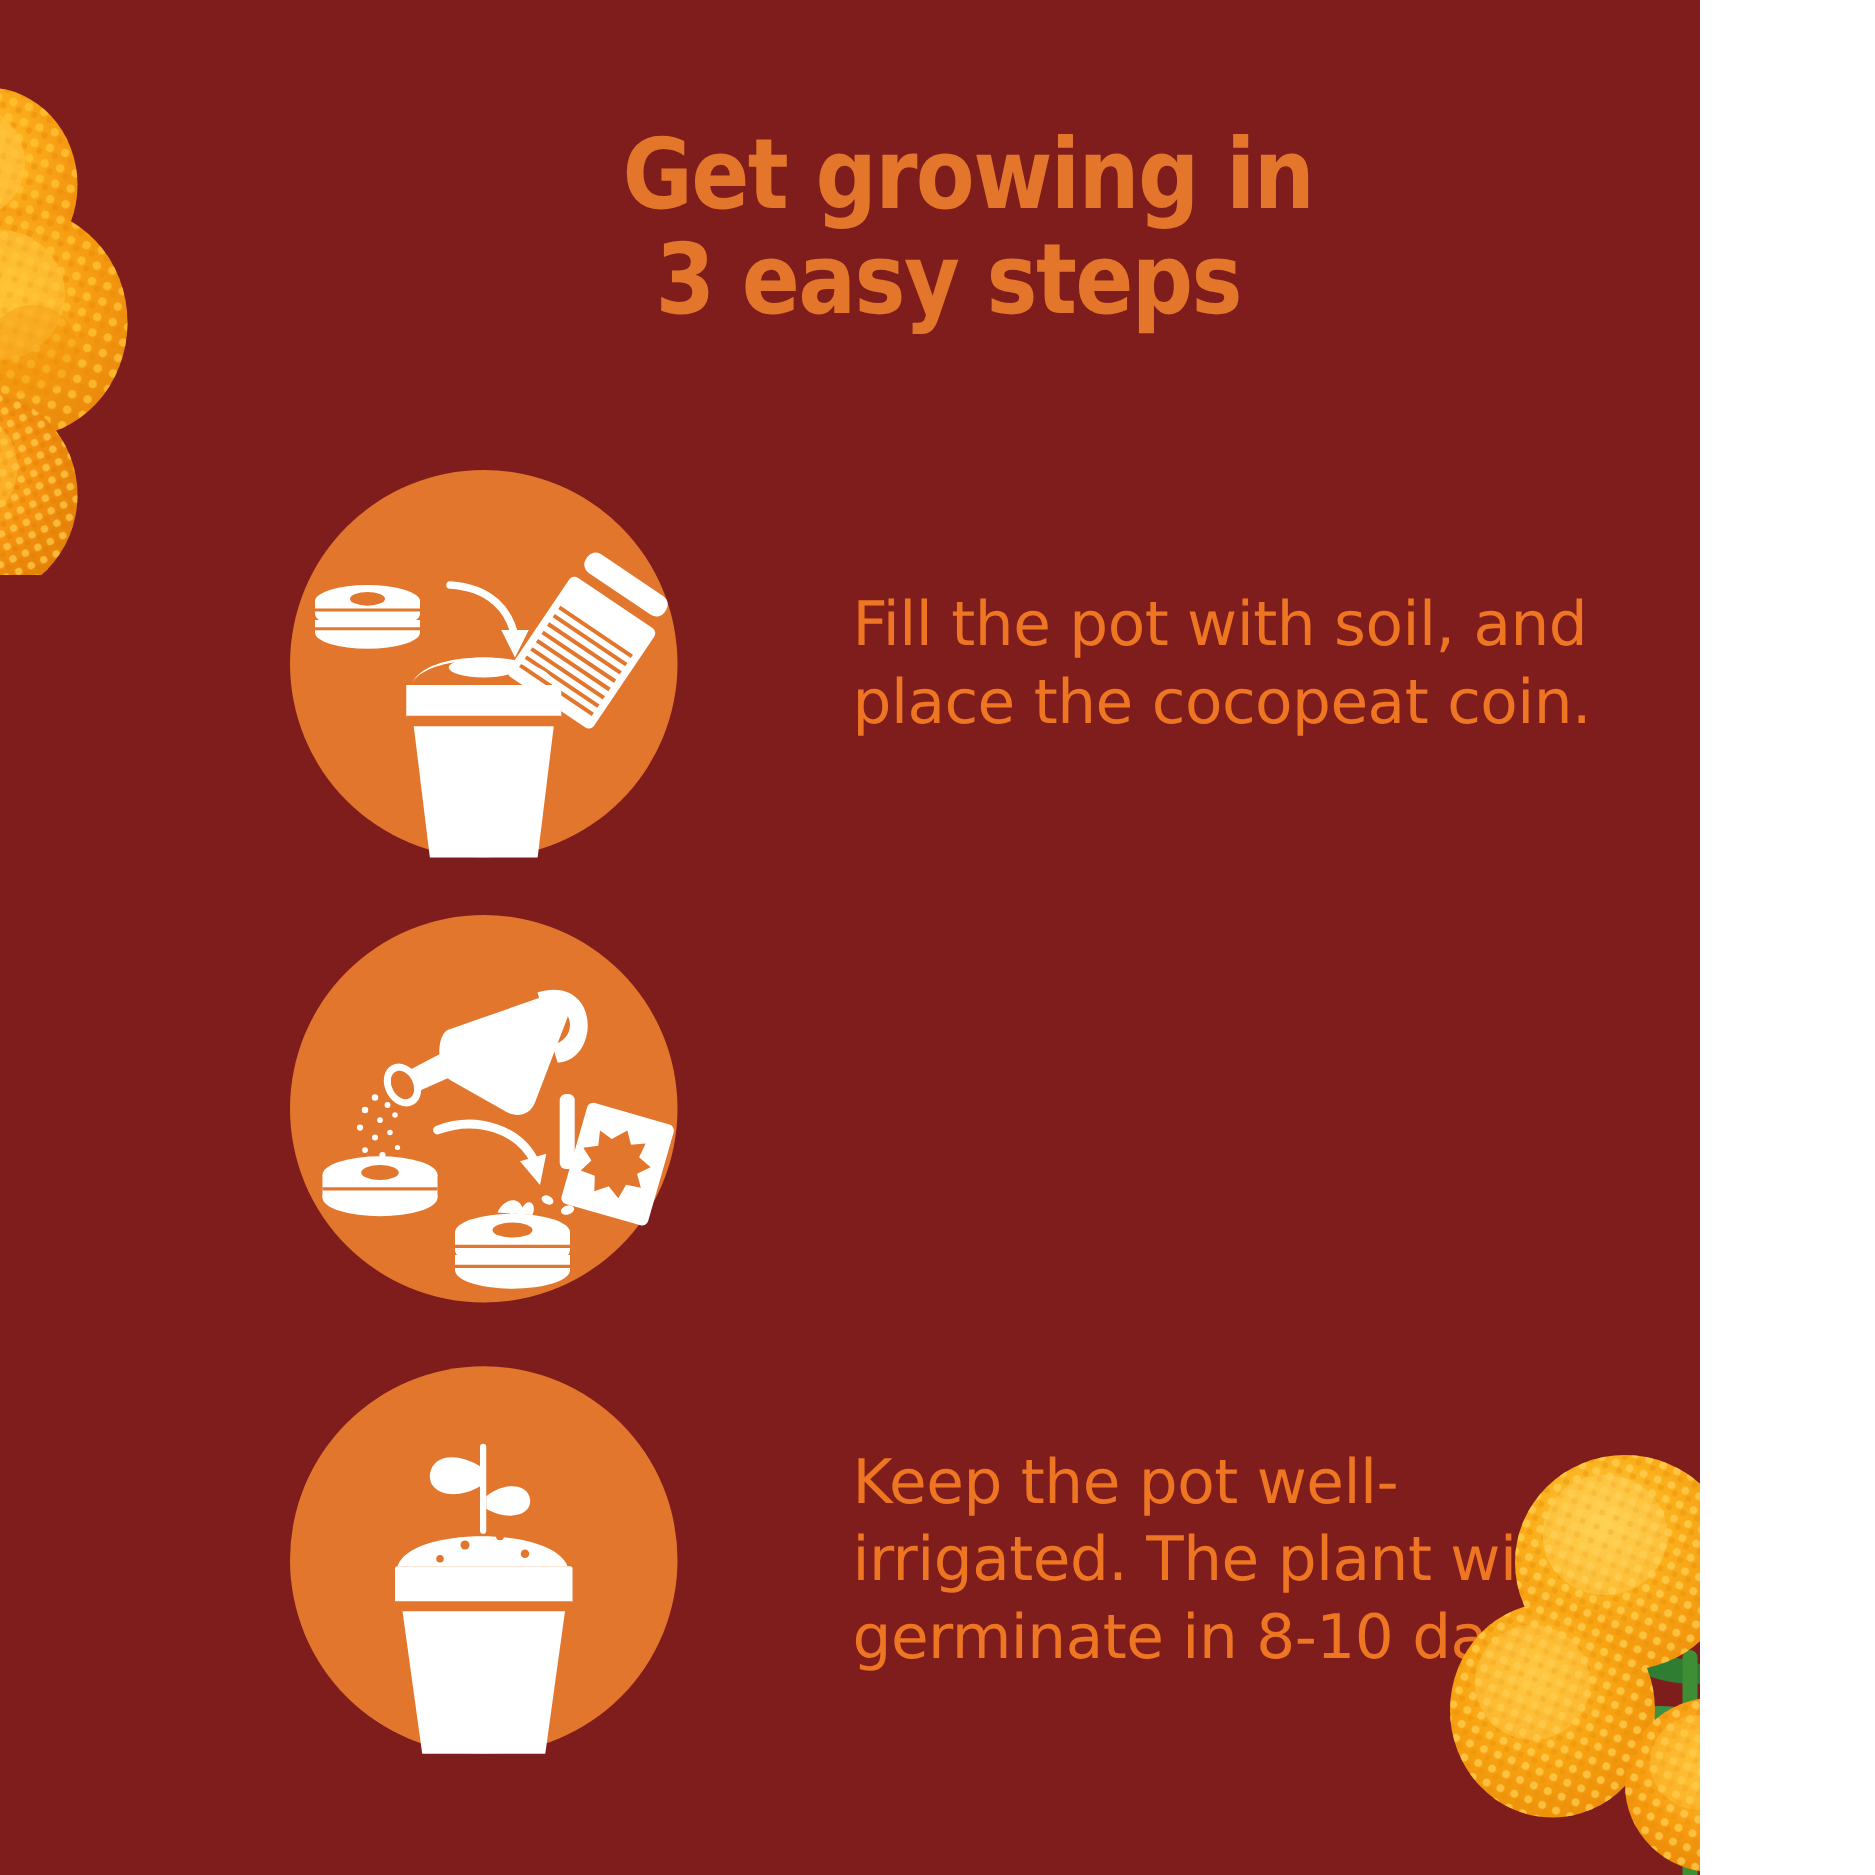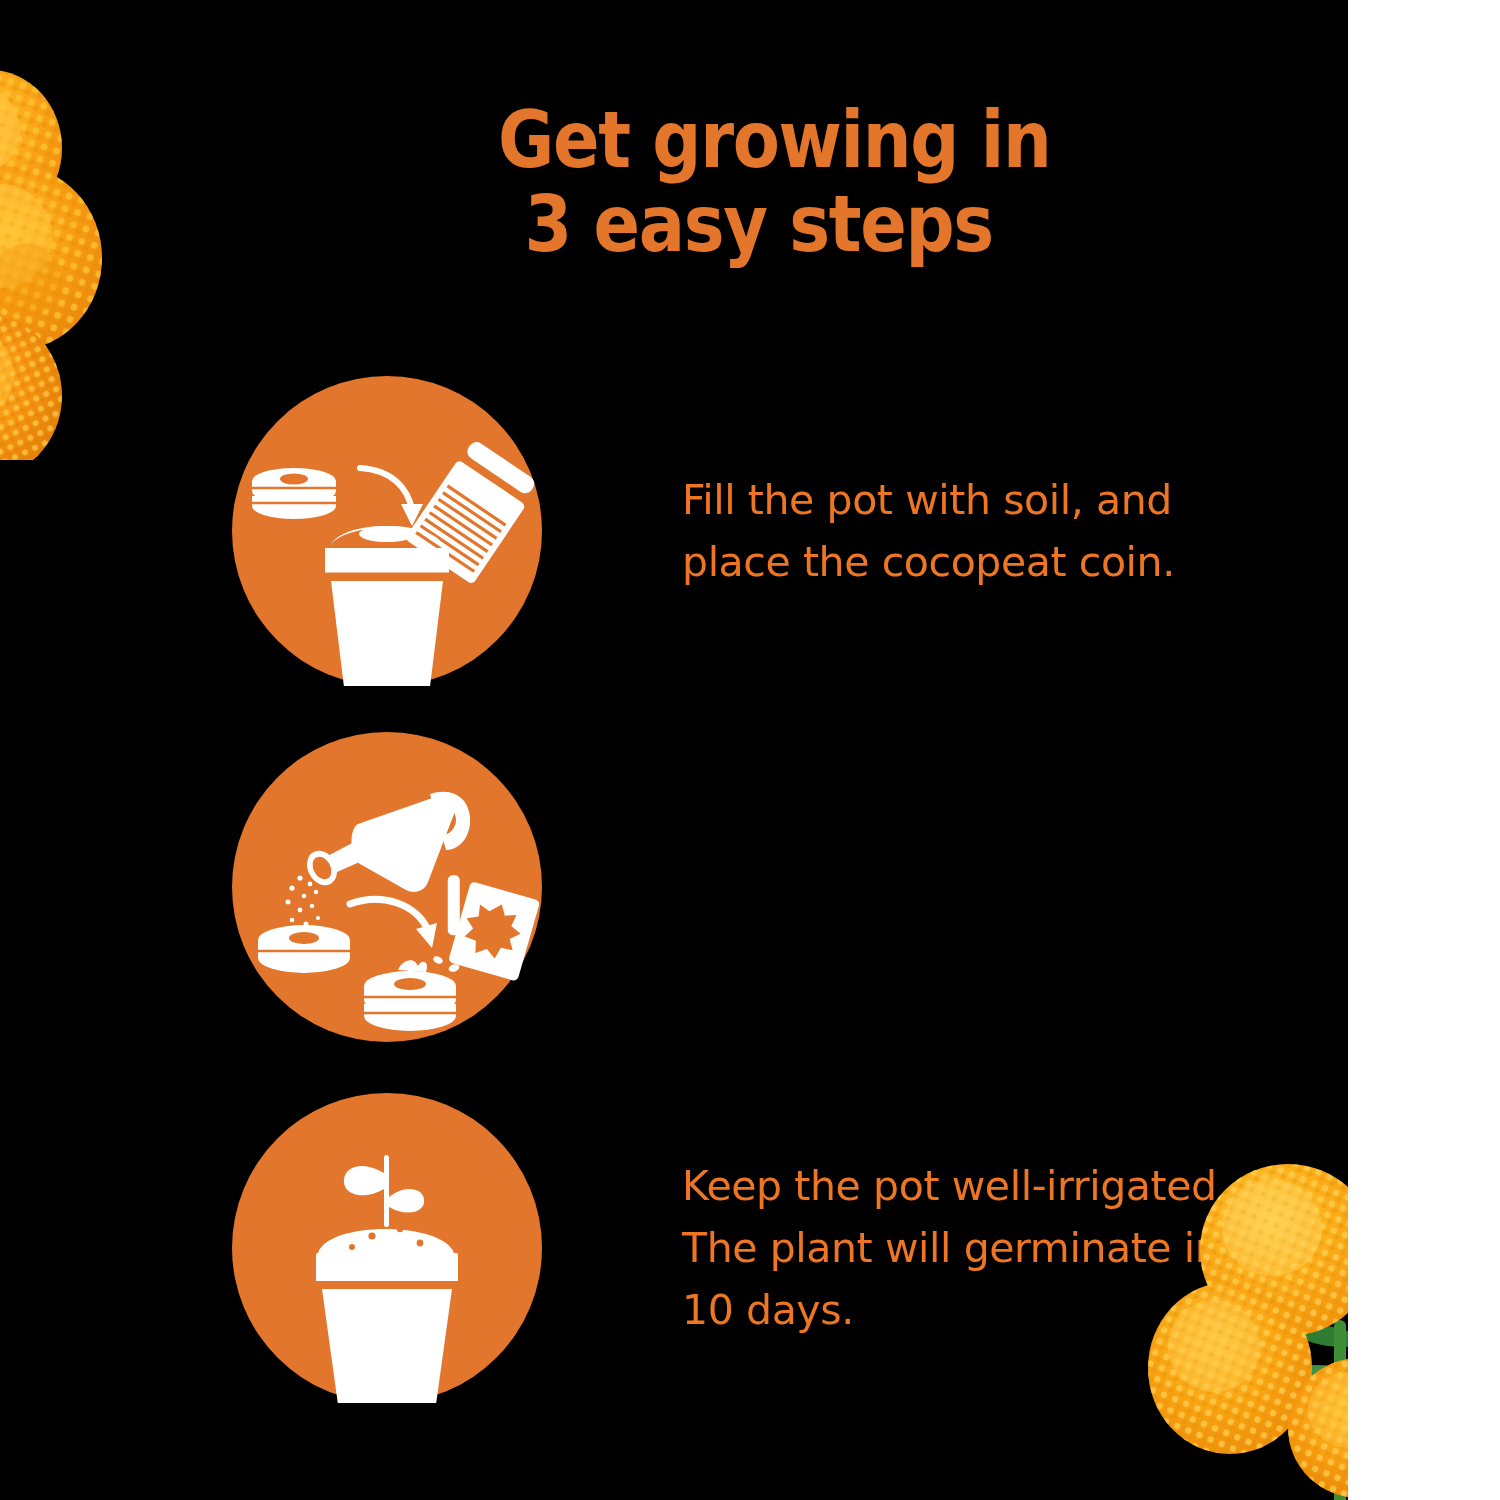--- a/index.html
+++ b/index.html
@@ -4,21 +4,21 @@
 <title>Get growing in 3 easy steps</title>
 <style>
   html,body{margin:0;padding:0;}
   body{
     width:1500px;height:1500px;
     background:#ffffff;
     font-family:"Liberation Sans", sans-serif;
     overflow:hidden;
     position:relative;
   }
-  .canvas{position:relative;width:1348px;height:1500px;background:#000000;overflow:hidden;}
+  .canvas{position:relative;width:1348px;height:1500px;background:#7f1d1d;overflow:hidden;padding-left:12px;}
 
   
   .title-block{
     position:absolute;
     left:498px; top:98px;
     width:760px;
   }
   .title-line{
     font-family:"DejaVu Sans", sans-serif;
     font-weight:bold;
@@ -51,21 +51,21 @@
     background:#E2762C;
     position:relative;
     flex:0 0 310px;
   }
   .step-badge svg{ position:absolute;left:0;top:0;width:310px;height:310px; }
 
   .step-text{
     margin-left:140px;
     color:#EE7623;
     font-family:"DejaVu Sans", sans-serif;
-    font-size:41px;
+    font-size:49px;
     line-height:62px;
     font-weight:400;
     letter-spacing:-0.4px;
     max-width:680px;
   }
 
   
   .flowers{position:absolute;pointer-events:none;}
   #flowers-top-left{ left:-62px; top:40px; width:230px; height:420px; }
   #flowers-bottom-right{ right:-40px; bottom:-20px; width:250px; height:360px; }

